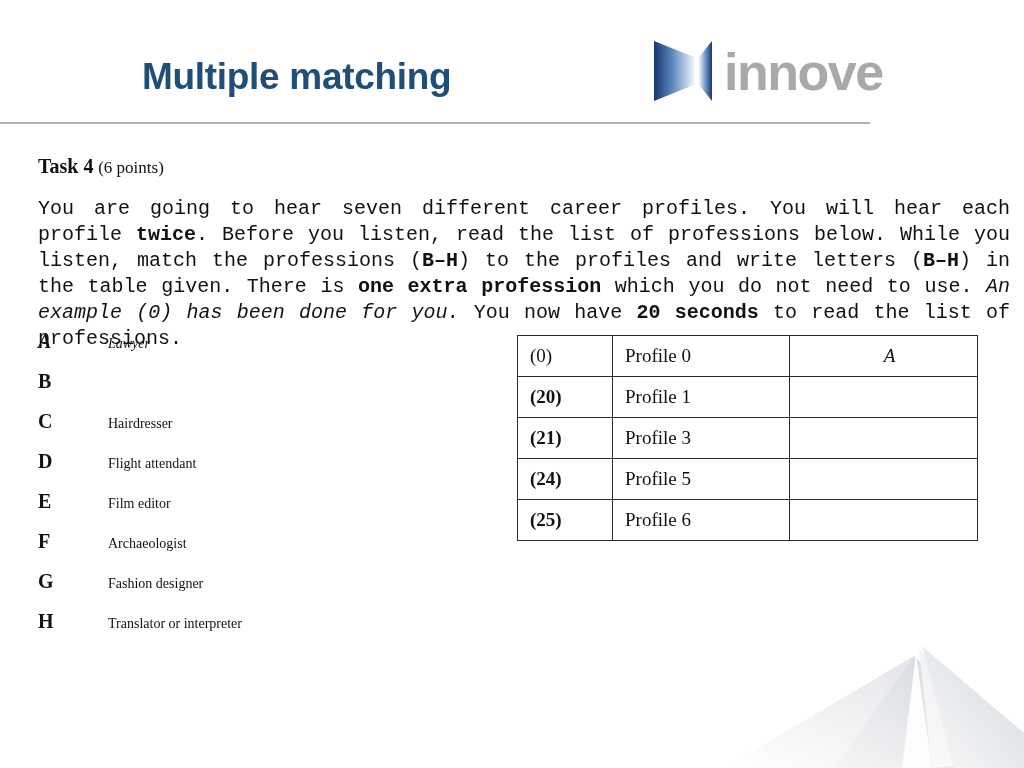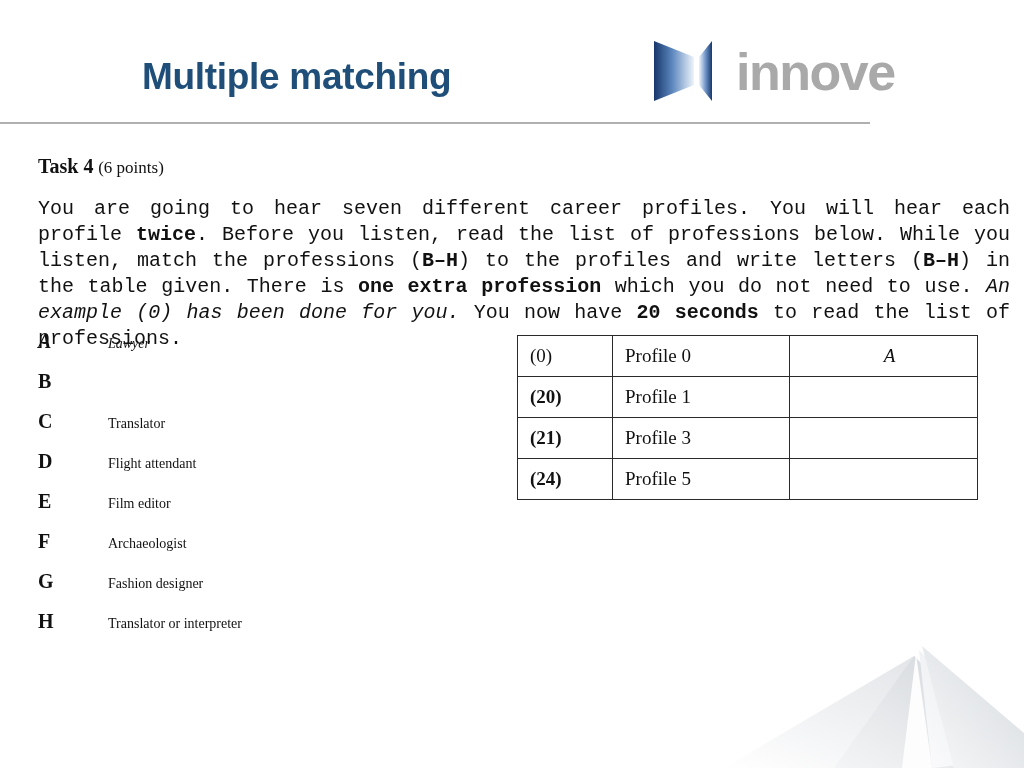--- a/index.html
+++ b/index.html
@@ -58,21 +58,21 @@
   .brand-mark {
     display: block;
   }
   .brand-word {
     font-family: "Liberation Sans", "DejaVu Sans", sans-serif;
     font-size: 52px;
     font-weight: bold;
     line-height: 1;
     color: #a9a9a9;
     letter-spacing: -1.5px;
-    margin-left: 20px;
+    margin-left: 8px;
     position: relative;
     top: 1px;
   }
   .header-rule {
     position: absolute;
     left: 0;
     top: 122px;
     width: 870px;
     height: 2px;
     background: #b0b0b0;
@@ -239,21 +239,21 @@
   <div class="professions" id="professions-list">
       <div class="profession-item example">
         <span class="prof-letter">A</span>
         <span class="prof-name">Lawyer</span>
       </div>
       <div class="profession-item">
         <span class="prof-letter">B</span>
       </div>
       <div class="profession-item">
         <span class="prof-letter">C</span>
-        <span class="prof-name">Translator</span>
+        <span class="prof-name">Hairdresser</span>
       </div>
       <div class="profession-item">
         <span class="prof-letter">D</span>
         <span class="prof-name">Flight attendant</span>
       </div>
       <div class="profession-item">
         <span class="prof-letter">E</span>
         <span class="prof-name">Film editor</span>
       </div>
       <div class="profession-item">
@@ -286,17 +286,22 @@
           <tr>
             <td class="col-num">(21)</td>
             <td class="col-profile">Profile 3</td>
             <td class="col-answer"></td>
           </tr>
           <tr>
             <td class="col-num">(24)</td>
             <td class="col-profile">Profile 5</td>
             <td class="col-answer"></td>
           </tr>
+          <tr>
+            <td class="col-num">(25)</td>
+            <td class="col-profile">Profile 6</td>
+            <td class="col-answer"></td>
+          </tr>
         </tbody>
     </table>
   </div>
 
 </div>
 
 </body></html>

